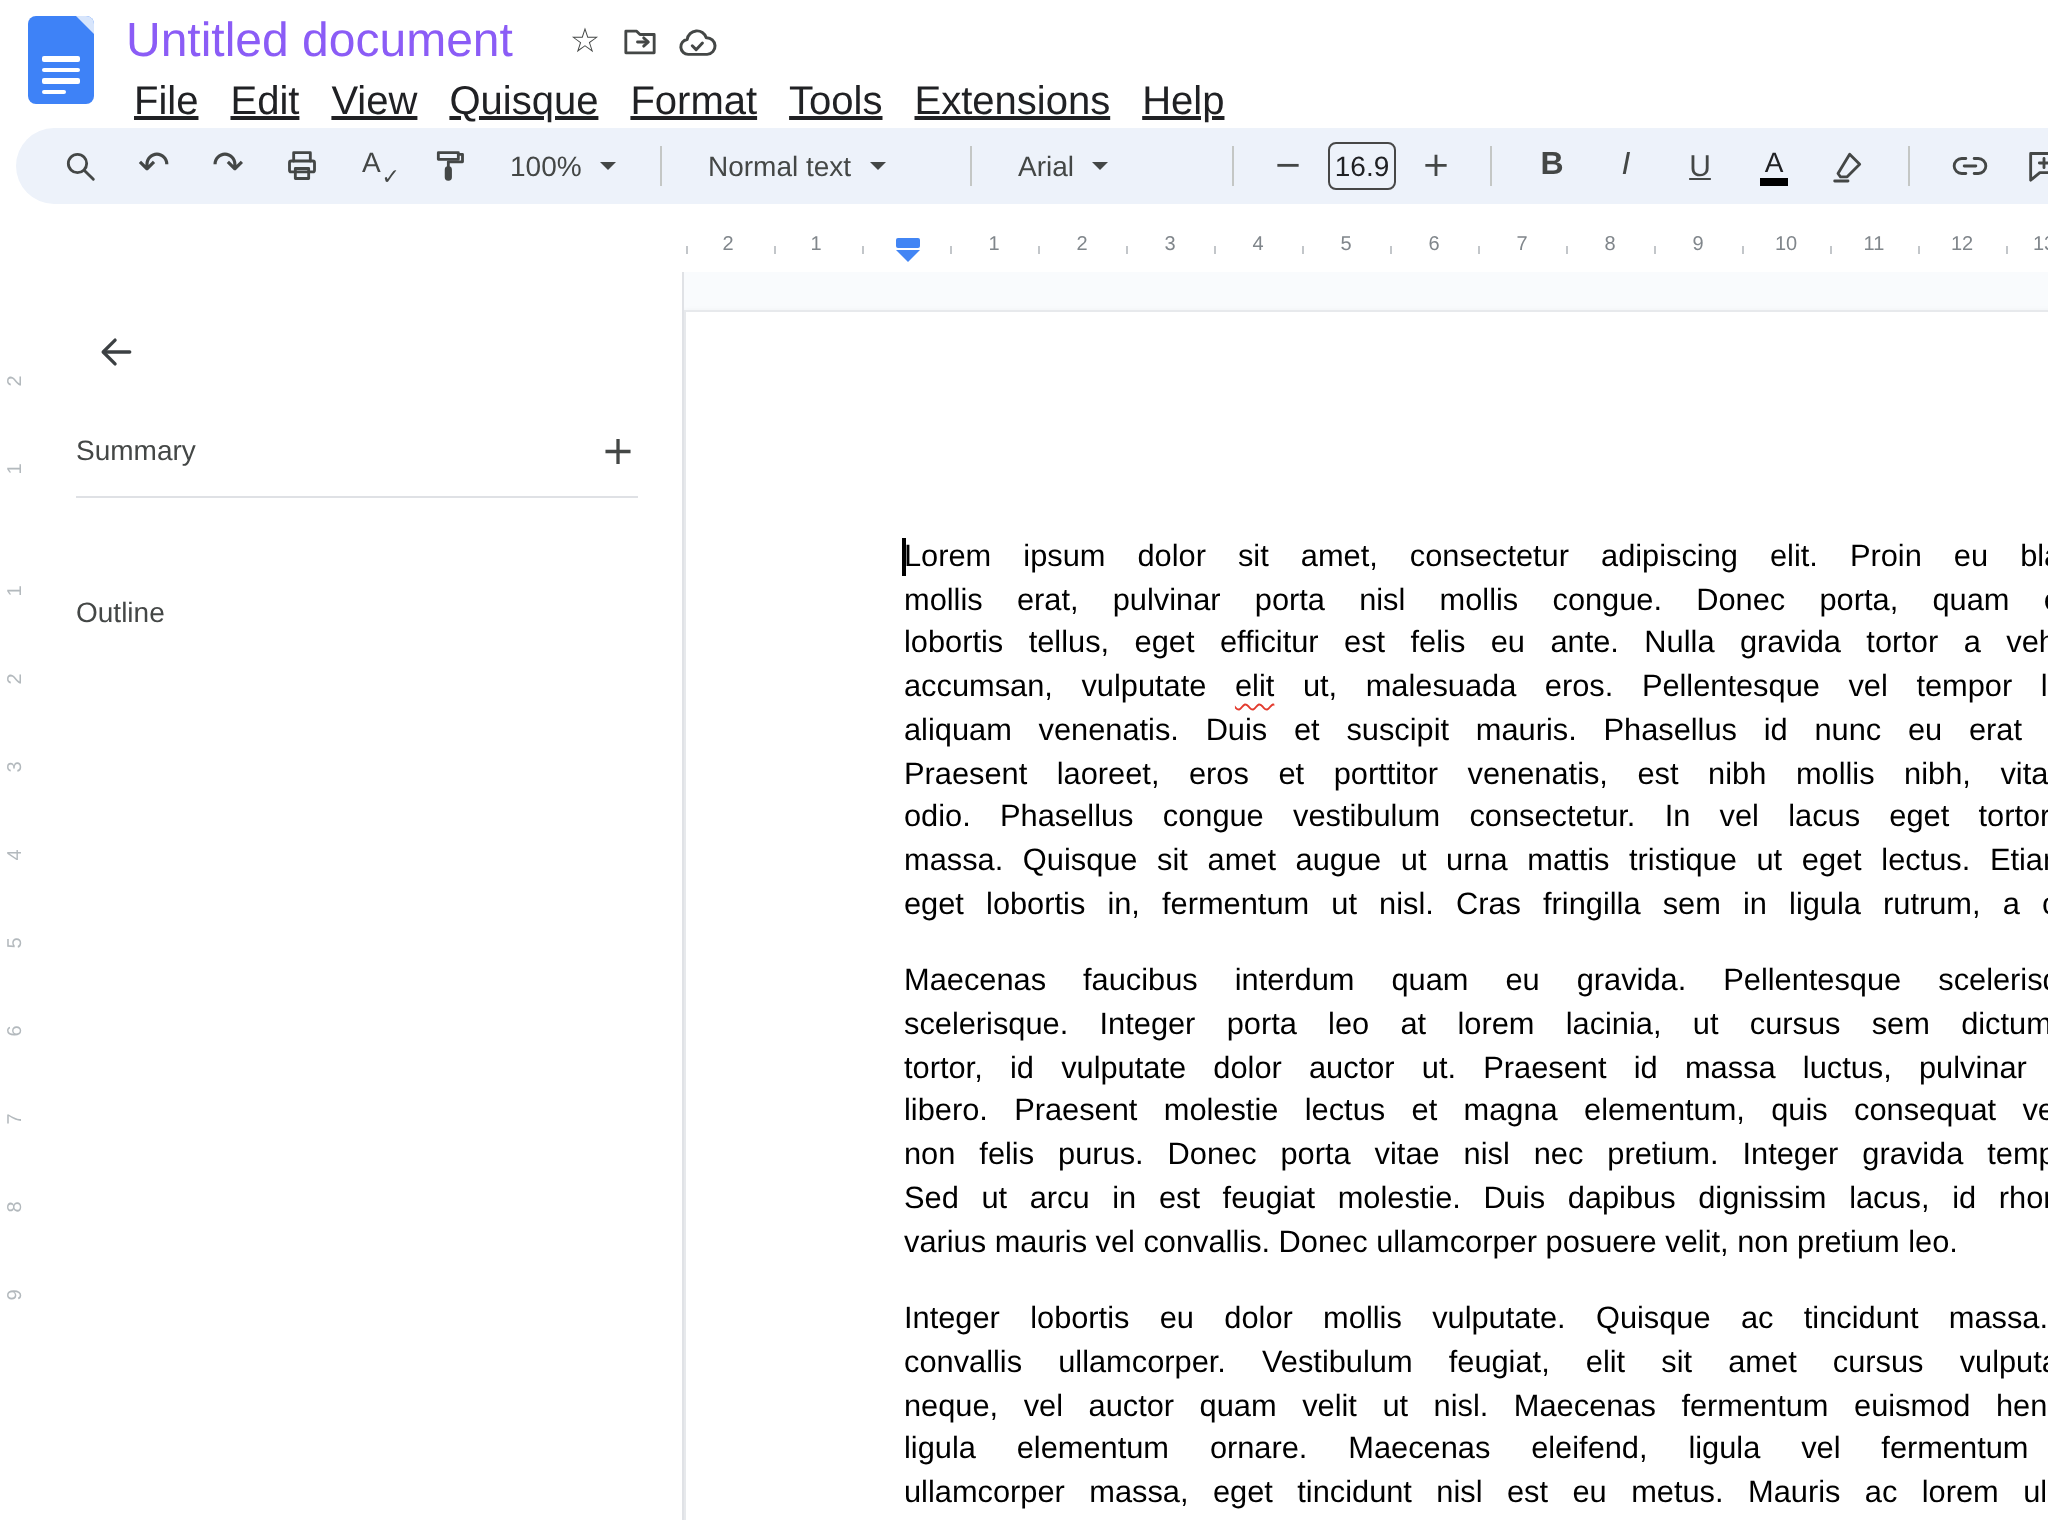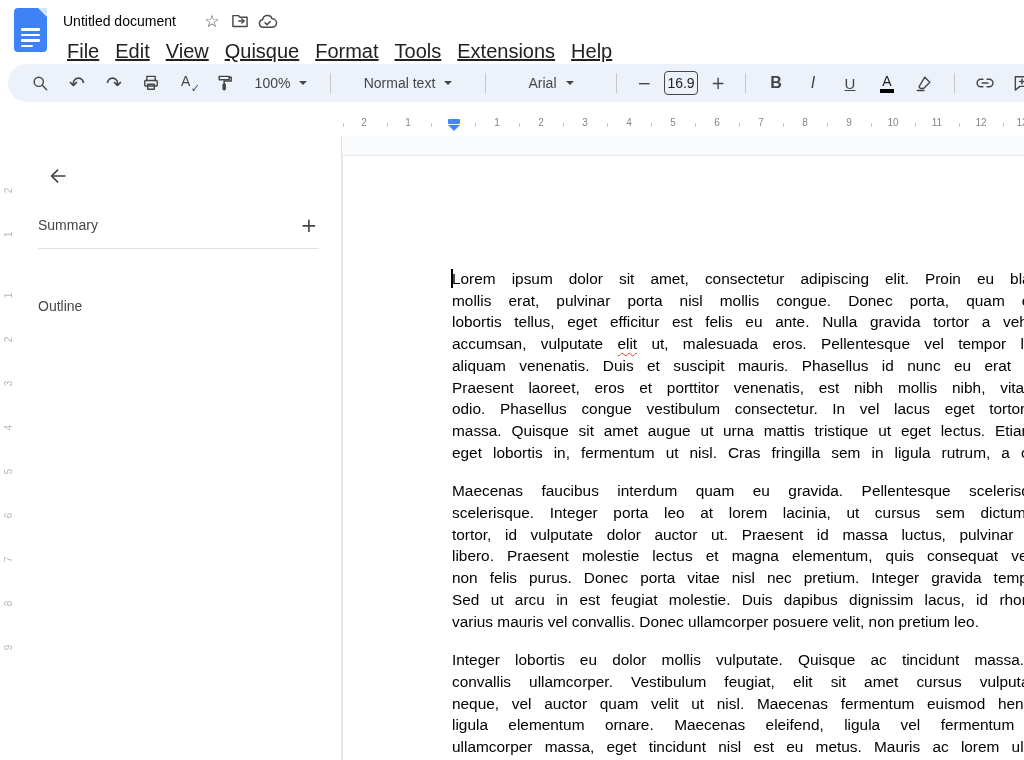--- a/index.html
+++ b/index.html
@@ -8,37 +8,37 @@
 
   
   .topbar { height:62px; display:flex; align-items:flex-start; padding:8px 0 0 14px; background:#fff; }
   .docs-icon { width:33px; height:44px; background:#3e82f7; border-radius:4px; position:relative; overflow:hidden; flex:none; }
   .docs-icon::before { content:""; position:absolute; top:0; right:0; width:0; height:0;
                        border-top:9px solid #d7e5fc; border-left:9px solid transparent; }
   .docs-icon .bar { position:absolute; left:7px; width:19px; height:2.6px; background:#fff; border-radius:1px; }
   .docs-icon .b1{top:20px} .docs-icon .b2{top:25.5px} .docs-icon .b3{top:31px} .docs-icon .b4{top:36.5px; width:12px;}
   .title-block { margin-left:12px; }
   .title-row { display:flex; align-items:center; height:26px; }
-  .doc-title { font-size:14px; color:#000000; padding:0 4px; white-space:nowrap; }
+  .doc-title { font-size:24px; color:#8b5cf6; padding:0 4px; white-space:nowrap; }
   .hdr-icon { width:28px; height:26px; display:flex; align-items:center; justify-content:center; color:#444746; }
   .hdr-icon.first { margin-left:18px; }
   .glyph { font-family:"DejaVu Sans", sans-serif; }
   .star-glyph { font-size:17px; line-height:1; }
   .menubar { display:flex; margin-top:3px; }
   .menu-item { padding:3px 8px; font-size:20px; color:#202124; border-radius:4px; cursor:default;text-decoration:underline; }
 
   
   .toolbar-row { height:46px; padding:2px 0 0 8px; background:#fff; }
   .toolbar { width:1100px; height:38px; background:#edf2fa; border-radius:19px;
              display:flex; align-items:center; padding:0 10px 0 16px; gap:5px; }
   .tb-btn { min-width:32px; height:32px; border-radius:16px; display:flex; align-items:center; justify-content:center;
             color:#444746; font-size:17px; flex:none; }
   .tb-btn svg { width:20px; height:20px; stroke:#444746; fill:none; stroke-width:1.7; stroke-linecap:round; stroke-linejoin:round; }
   .tb-sep { width:1px; height:20px; background:#c4c7c5; margin:0 9px; flex:none; }
-  .tb-select { display:flex; align-items:center; justify-content:center; color:#444746; font-size:14px; flex:none; padding:0 9px; height:32px; border-radius:4px; }
+  .tb-select { display:flex; align-items:center; justify-content:flex-start; color:#444746; font-size:14px; flex:none; padding:0 9px; height:32px; border-radius:4px; }
   .caret-down { width:0; height:0; border-left:4px solid transparent; border-right:4px solid transparent; border-top:4.5px solid #444746; margin-left:9px; }
   .zoom-ctl { width:70px; }
   .style-ctl { width:126px; }
   .font-ctl { width:102px; }
   .size-box { width:34px; height:24px; border:1px solid #474747; border-radius:4px; display:flex; align-items:center; justify-content:center;
               font-size:14px; color:#202124; flex:none; margin:0 2px; }
   .bold-g { font-weight:700; font-size:16px; }
   .italic-g { font-style:italic; font-size:16px; }
   .underline-g { text-decoration:underline; font-size:15px; }
   .textcolor { display:flex; flex-direction:column; align-items:center; line-height:1; }

